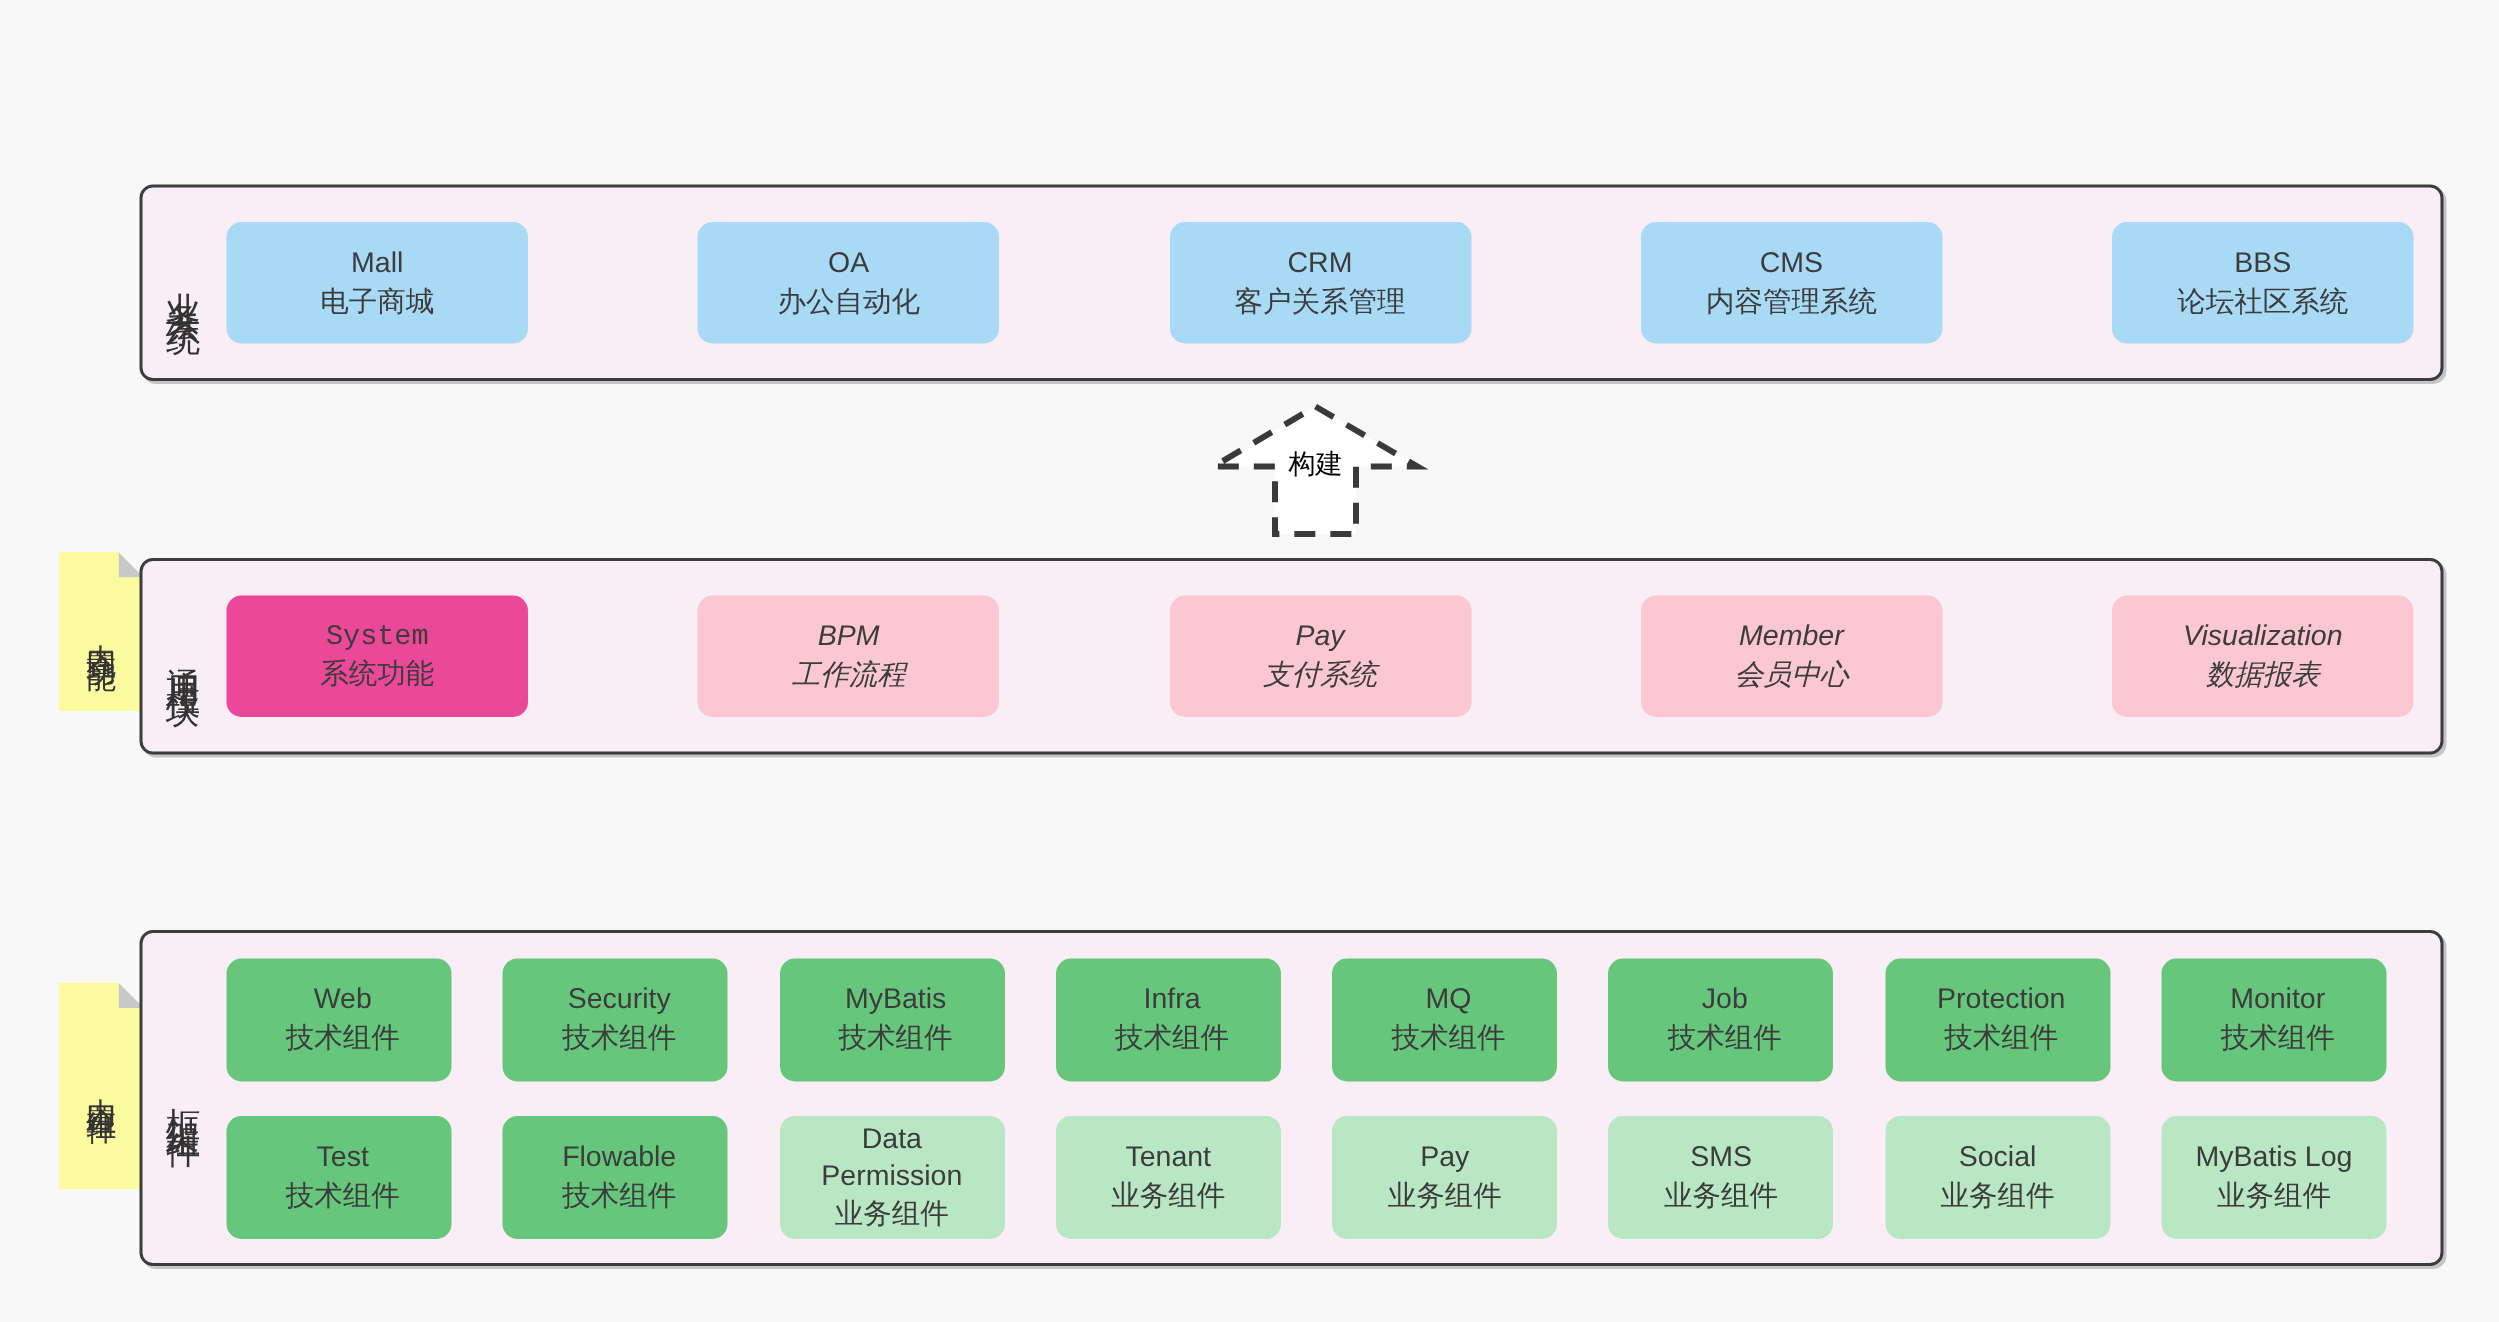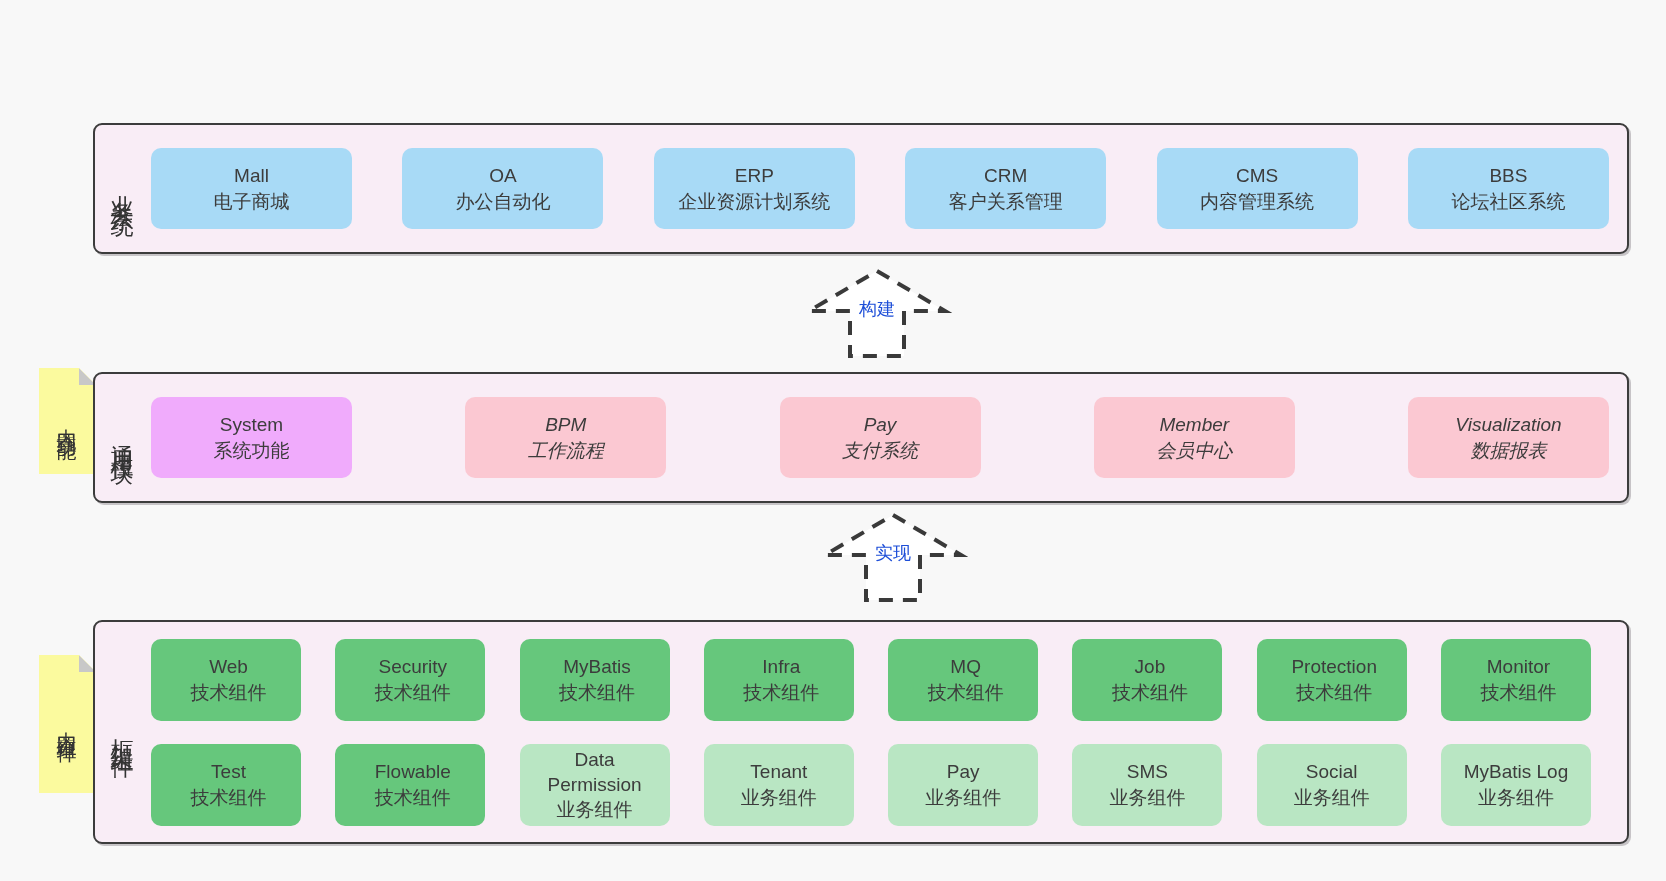--- a/index.html
+++ b/index.html
@@ -45,21 +45,21 @@
   
   .box{
     display:flex;flex-direction:column;justify-content:center;
     text-align:center;border-radius:10px;
     font-size:19px;line-height:1.32;color:#3c3c3c;
     padding:2px 14px;box-sizing:border-box;
   }
   .row-6 .box{width:201px;height:81px;align-items:center;}
   .row-8 .box{width:150px;height:82px;}
   .blue {background:#a8daf6;}
-  .red  {background:#f0abfc;}
+  .red  {background:#ec4899;font-family:Liberation Mono, monospace;}
   .pink {background:#fbc8d2;font-style:italic;}
   .green{background:#66c77c;padding-left:19px;}
   .lgreen{background:#b9e6c3;}
 
   
   .sticky{
     position:absolute;left:39px;width:57px;
     background:#fbfa9e;
     clip-path:polygon(0 0,calc(100% - 17px) 0,100% 17px,100% 100%,0 100%);
     display:flex;align-items:center;justify-content:center;
@@ -80,21 +80,21 @@
   
   .arrow{
     position:absolute;width:160px;height:96px;z-index:3;
   }
   .arrow-1{left:797px;top:266px;}
   .arrow-2{left:813px;top:510px;}
   .arrow svg{display:block;width:160px;height:96px;}
   .arrow-label{
     position:absolute;left:50%;top:31px;transform:translateX(-50%);
     background:#ffffff;padding:0 3px;
-    font-size:18px;color:#1d4ed8;white-space:nowrap;
+    font-size:18px;color:#000000;white-space:nowrap;
   }
 </style>
 </head>
 <body>
 
 <div class="canvas">
 
   <div class="sticky sticky-1">
     <span class="fold"></span>
     <span class="sticky-text">内置功能</span>
@@ -109,24 +109,20 @@
     <div class="row row-6">
       <div class="box blue">
         <div>Mall</div>
         <div>电子商城</div>
       </div>
       <div class="box blue">
         <div>OA</div>
         <div>办公自动化</div>
       </div>
       <div class="box blue">
-        <div>ERP</div>
-        <div>企业资源计划系统</div>
-      </div>
-      <div class="box blue">
         <div>CRM</div>
         <div>客户关系管理</div>
       </div>
       <div class="box blue">
         <div>CMS</div>
         <div>内容管理系统</div>
       </div>
       <div class="box blue">
         <div>BBS</div>
         <div>论坛社区系统</div>
@@ -160,26 +156,20 @@
         <div>Member</div>
         <div>会员中心</div>
       </div>
       <div class="box pink">
         <div>Visualization</div>
         <div>数据报表</div>
       </div>
     </div>
   </section>
 
-  <div class="arrow arrow-2">
-    <svg viewBox="0 0 160 96">
-      <path d="M80 5 L148 45 L107 45 L107 90 L53 90 L53 45 L12 45 Z" fill="#ffffff" stroke="#3a3a3a" stroke-width="4" stroke-dasharray="14 10" stroke-linejoin="miter"></path>
-    </svg>
-    <span class="arrow-label">实现</span>
-  </div>
 
   <section class="panel panel-3">
     <div class="vlabel">框架组件</div>
     <div class="rows">
       <div class="row row-8">
         <div class="box green">
           <div>Web</div>
           <div>技术组件</div>
         </div>
         <div class="box green">

